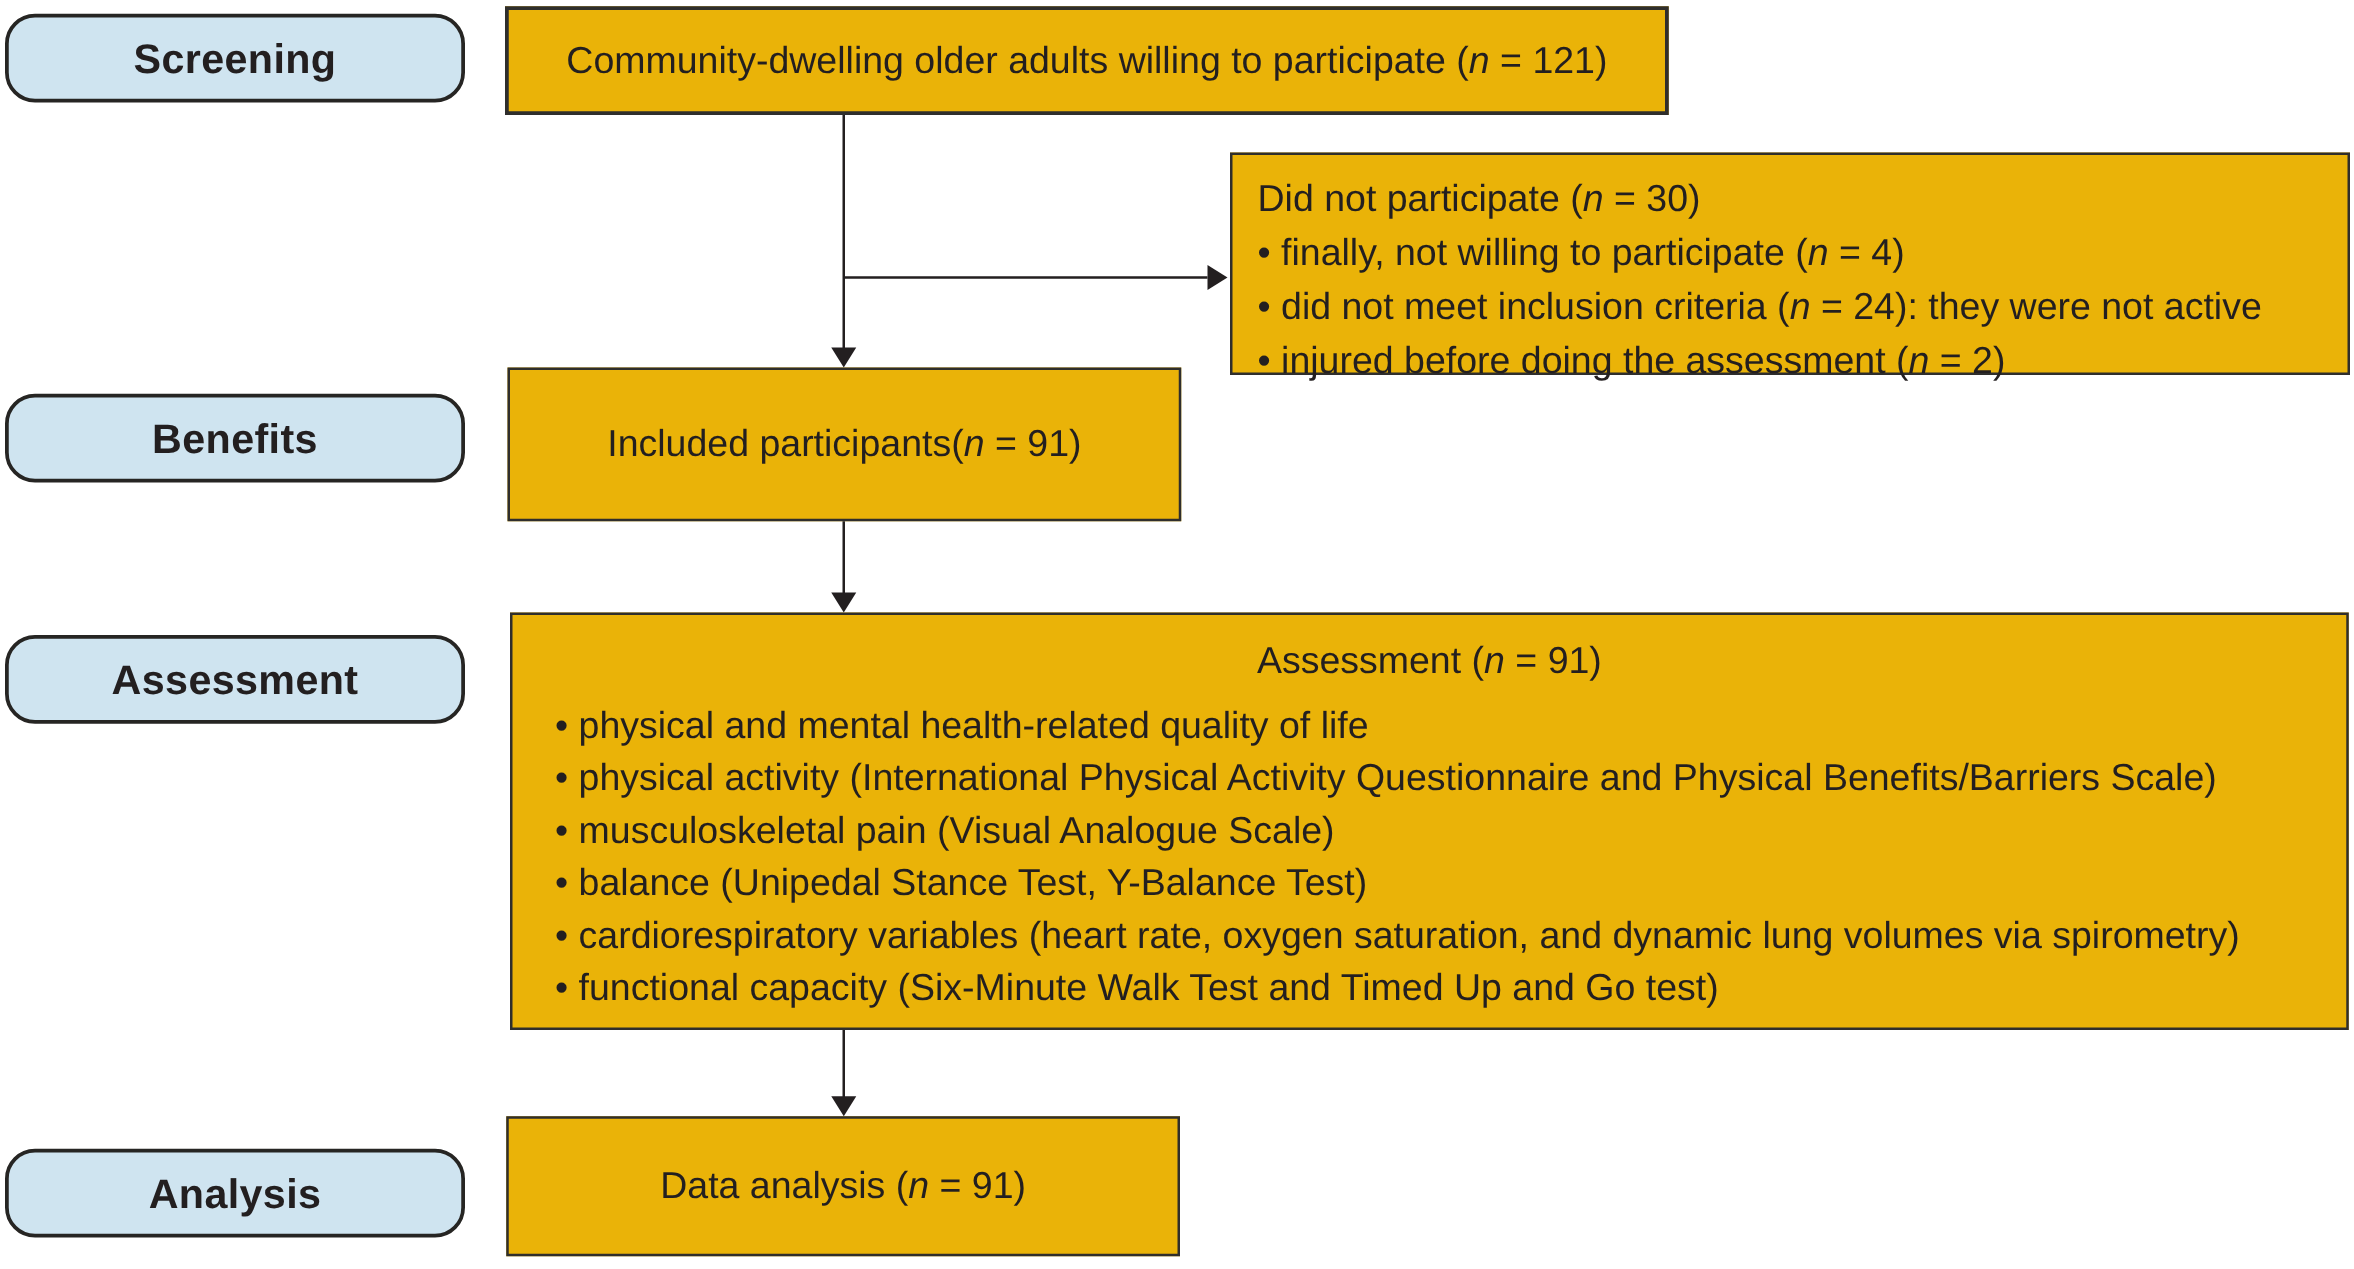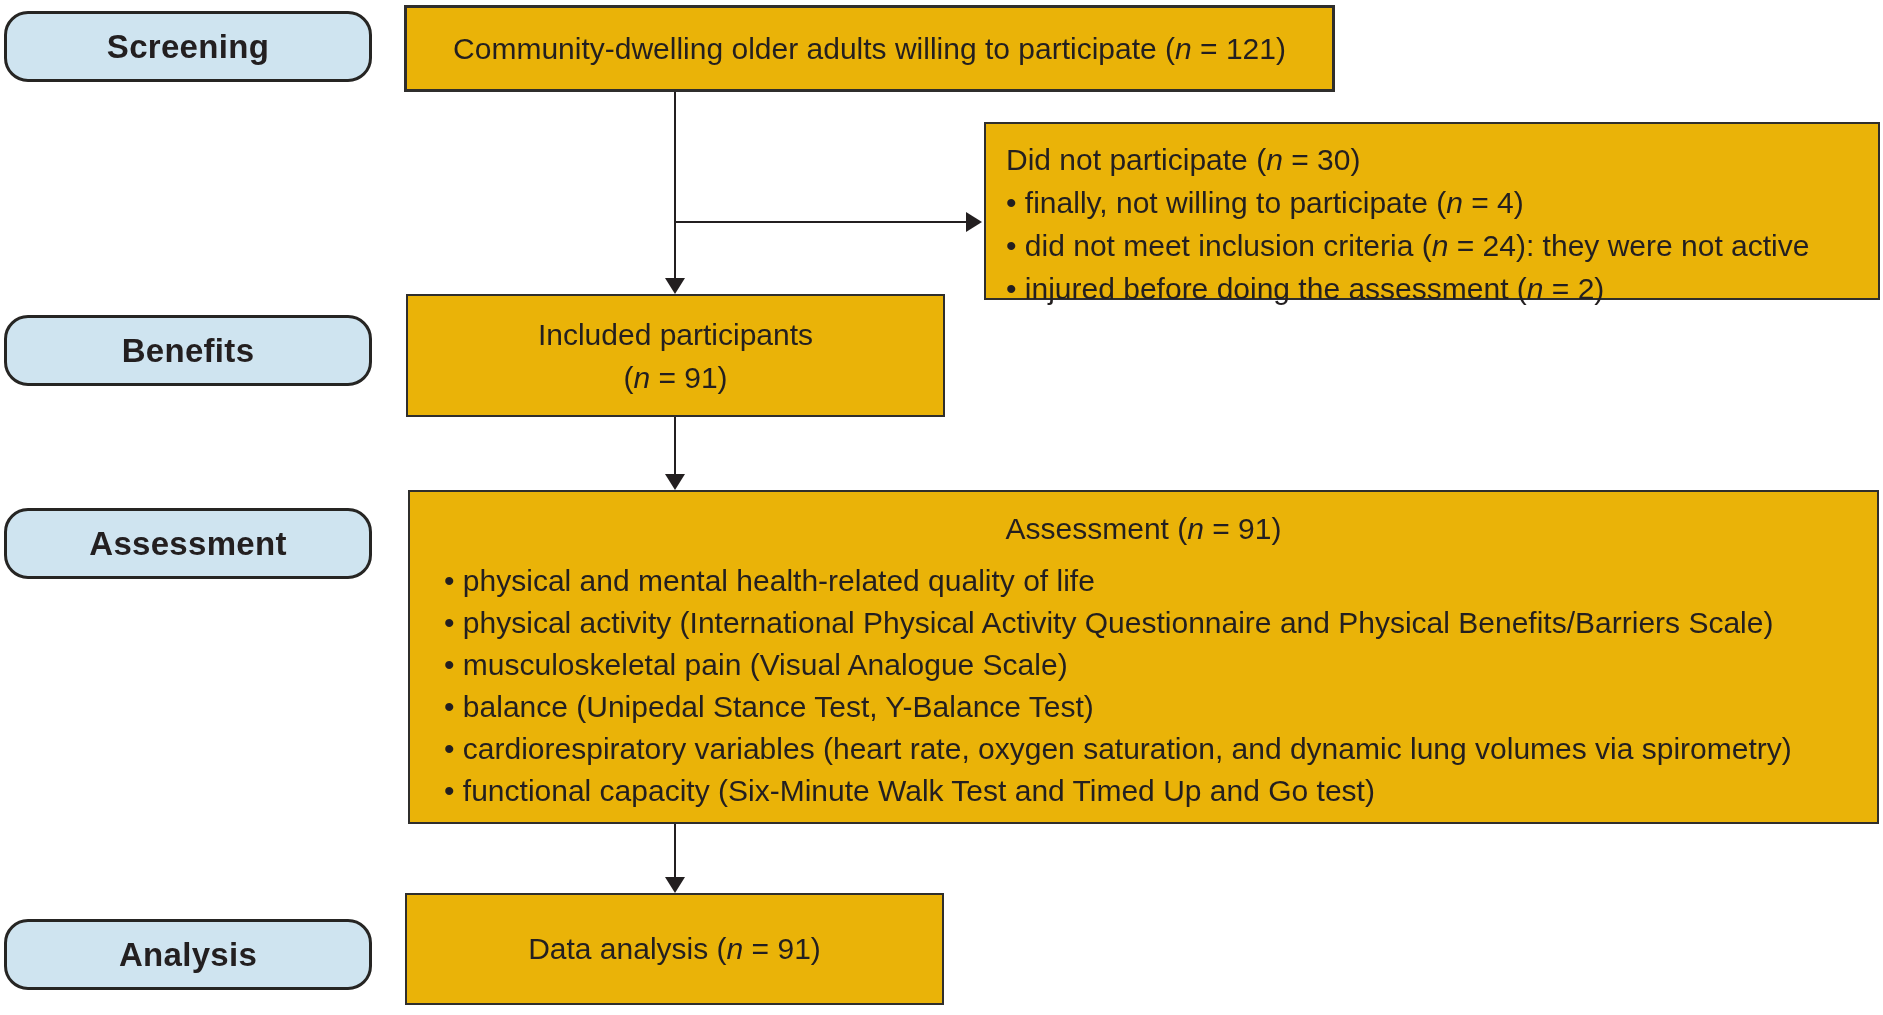--- a/index.html
+++ b/index.html
@@ -50,21 +50,21 @@
     display: flex; align-items: center; justify-content: center;
     text-align: center;
   }
   #side-box {
     left: 984px; top: 122px; width: 896px; height: 178px;
     padding: 14px 18px 0 20px;
     line-height: 43px;
   }
   #included-box {
     left: 406px; top: 294px; width: 539px; height: 123px;
-    display: flex; flex-direction: column;
+    display: flex; flex-direction: row;
     align-items: center; justify-content: center;
     text-align: center;
     line-height: 43px;
   }
   #assessment-box {
     left: 408px; top: 490px; width: 1471px; height: 334px;
     padding-top: 16px;
   }
   #assessment-box .box-title {
     text-align: center;

